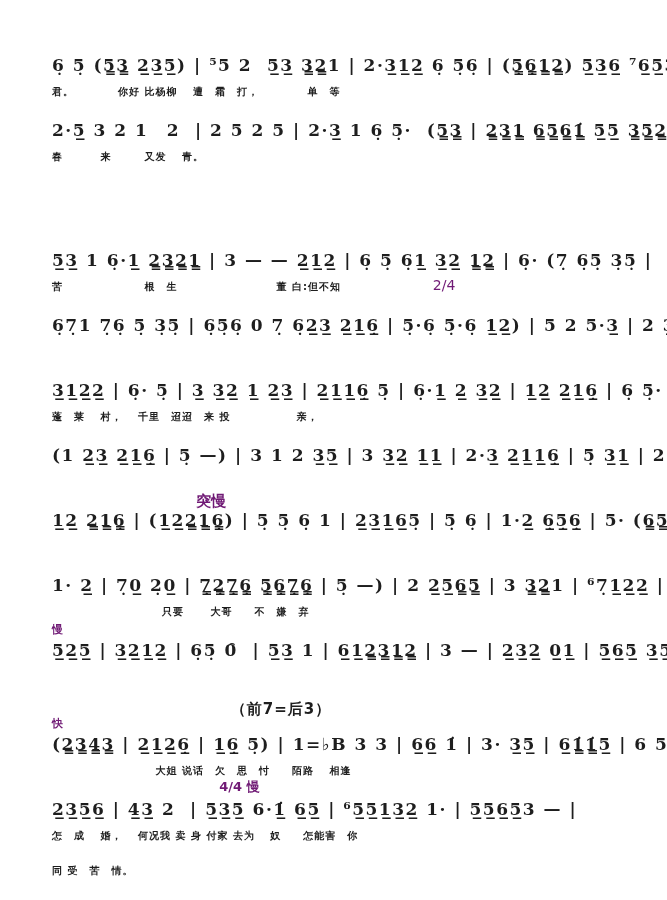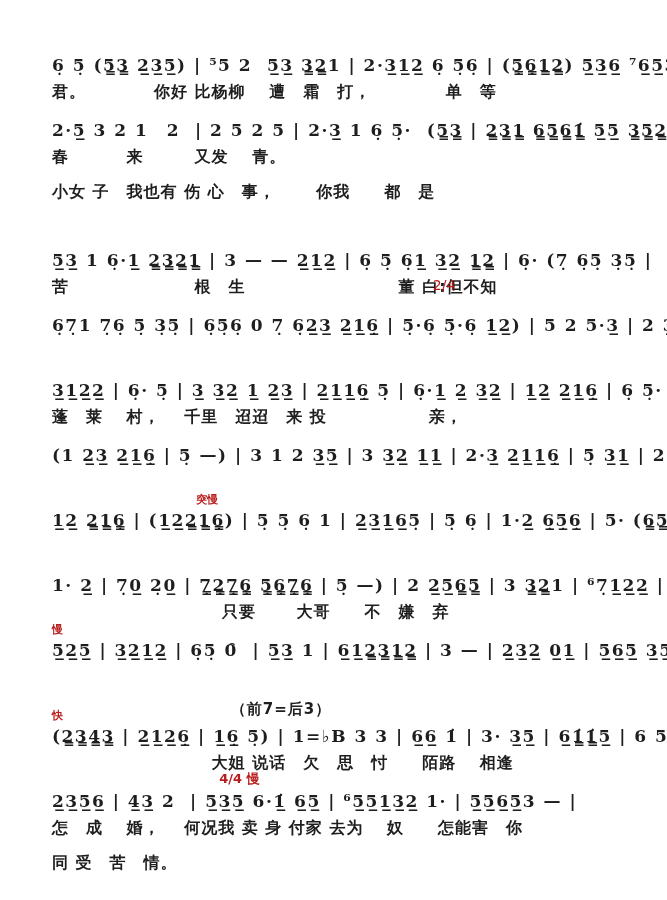--- a/index.html
+++ b/index.html
@@ -17,64 +17,63 @@
   }
   .system{position:relative;margin-bottom:9px;min-height:56px;}
   .notes{
     font-size:17px;
     line-height:30px;
     letter-spacing:1.5px;
     white-space:pre;
     font-weight:bold;
   }
   .lyrics{
-    font-size:16px;
+    font-size:10px;
     line-height:23px;
     letter-spacing:1px;
     white-space:pre;
     font-weight:bold;
     font-family:"DejaVu Sans", sans-serif;
   }
   .anno{
     position:absolute;
     font-size:12px;
     font-weight:bold;
     font-family:"DejaVu Sans", sans-serif;
-    color:#b91c1c;
+    color:#701a75;
   }
   .anno-meter-24{left:66%;top:32px;font-size:14px;font-weight:normal;}
-  .anno-tumans{left:25%;top:-13px;font-size:11px;}
+  .anno-tumans{left:25%;top:-13px;font-size:15px;}
   .anno-man{left:0;top:-13px;font-size:11px;}
   .anno-kuai{left:0;top:-13px;font-size:11px;}
   .anno-meter-44{left:29%;top:-16px;font-size:13px;text-align:right;}
   .keychange-header{
     font-size:15px;
     font-weight:bold;
-    margin:4px 0 2px 31%;
+    margin:4px 0 10px 31%;
     letter-spacing:1px;
     font-family:"DejaVu Sans", sans-serif;
   }
 </style>
 </head>
 <body>
 
 <div class="page">
 
   <div class="system">
     <div class="notes">6̣ 5̣ (5̳3̳ 2̲3̲5̲) | ⁵5 2  5̲3̲ 3̳2̳1 | 2·3̲1̲2̲ 6̣ 5̣6̣ | (5̳̣6̳̣1̳2̳) 5̲3̲6̲ ⁷6̲5̲3̲ |</div>
     <div class="lyrics">君。　　　　你好 比杨柳　 遭　霜　打，　　　　 单　等</div>
   </div>
 
   <div class="system">
     <div class="notes">2·5̲ 3 2 1　2  | 2 5 2 5 | 2·3̲ 1 6̣ 5̣·  (5̳3̳ | 2̳3̳1̳ 6̳5̳6̳1̳̇ 5̲5̲ 3̳5̳2̳3̳) |</div>
     <div class="lyrics">春　　　 来　　　又发　 青。</div>
   </div>
 
   <div class="system">
-    <div class="lyrics">小女 子　我也有 伤 心　事，　　 你我　　都　是</div>
   </div>
 
   <div class="system">
     <div class="notes">5̲3̲ 1 6̣·1̲ 2̳3̳2̳1̳ | 3 — — 2̲1̲2̲ | 6̣ 5̣ 6̣1̲ 3̲2̲ 1̳2̳ | 6̣· (7̣ 6̣5̣ 3̣5̣ |</div>
     <div class="lyrics">苦　　　　　　　 根　生　　　　　　　　　董 白:但不知</div>
     <span class="anno anno-meter-24">2/4</span>
   </div>
 
   <div class="system">
     <div class="notes">6̣7̣1 7̣6̣ 5̣ 3̣5̣ | 6̣5̣6̣ 0 7̣ 6̣2̲3̲ 2̲1̲6̣̲ | 5̣·6̣ 5̣·6̣ 1̲2̲) | 5 2 5·3̲ | 2 3̲2̲1 |</div>

